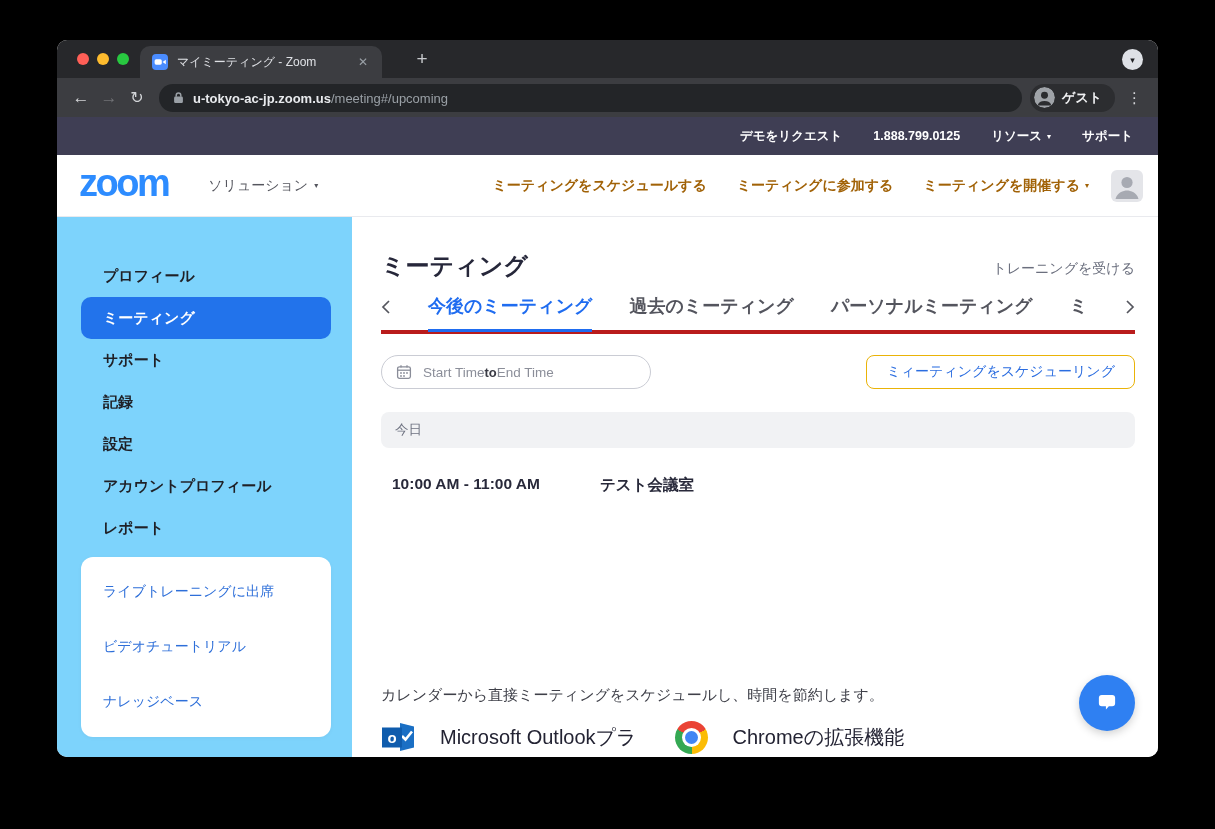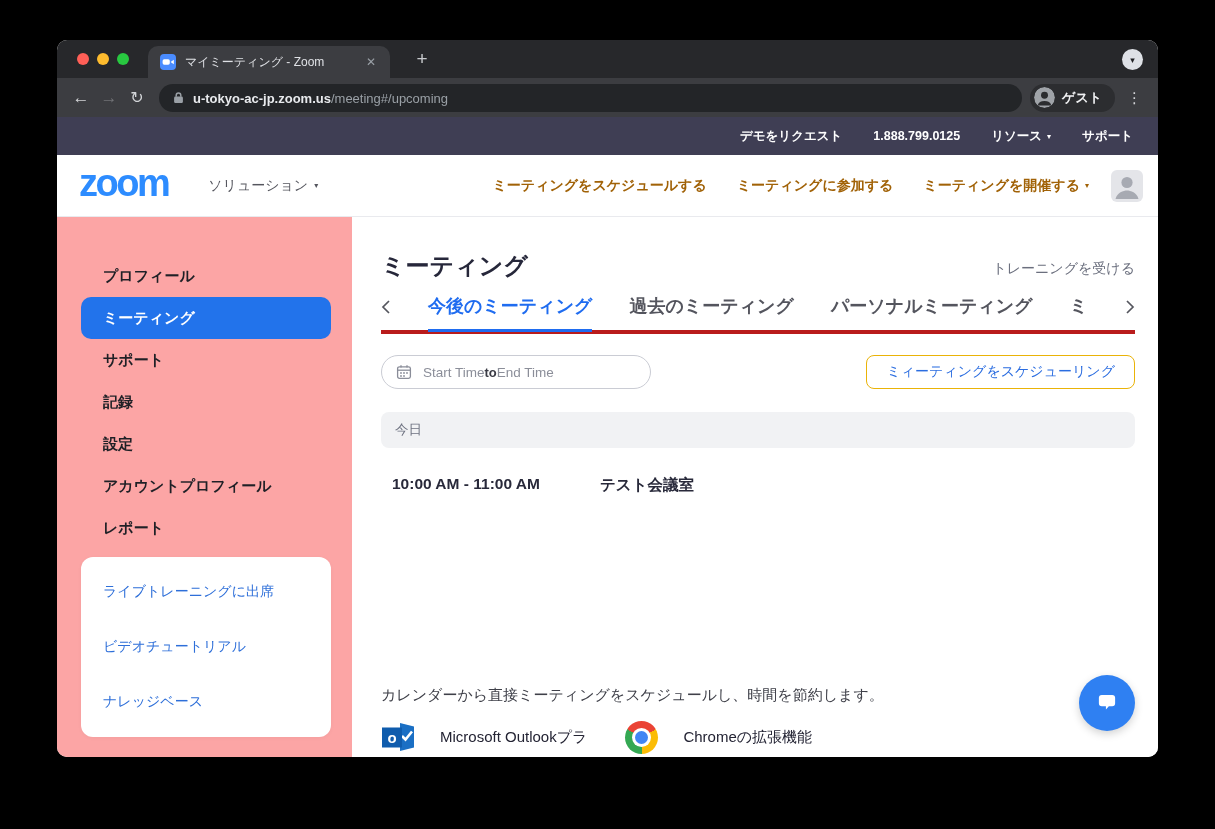--- a/index.html
+++ b/index.html
@@ -7,21 +7,21 @@
     font-family:"Liberation Sans","DejaVu Sans",sans-serif; }
 
   .window { position:absolute; left:57px; top:40px; width:1101px; height:717px;
     border-radius:10px; overflow:hidden; background:#fff; display:flex; flex-direction:column; }
 
   
   .tabstrip { height:38px; background:#27282b; position:relative; flex-shrink:0; }
   .traffic { position:absolute; left:20px; top:13px; display:flex; gap:8px; }
   .light { width:12px; height:12px; border-radius:50%; }
   .light.red { background:#ff5f57; } .light.yellow { background:#febc2e; } .light.green { background:#28c840; }
-  .btab { position:absolute; left:91px; top:6px; height:32px; width:242px; background:#3c3d41;
+  .btab { position:absolute; left:83px; top:6px; height:32px; width:242px; background:#3c3d41;
     border-radius:10px 10px 0 0; display:flex; align-items:center; padding:0 10px 0 12px; }
   .favicon { width:16px; height:16px; flex-shrink:0; }
   .btab-title { flex:1; color:#dfe1e5; font-size:12px; padding-left:9px; white-space:nowrap; overflow:hidden; }
   .btab-close { color:#9aa0a6; font-size:12px; padding:2px 4px; }
   .newtab { position:absolute; left:352px; top:6px; color:#c8cacd; font-size:19px; width:26px; height:26px;
     display:flex; align-items:center; justify-content:center; }
   .strip-chevron { position:absolute; right:15px; top:9px; width:21px; height:21px; border-radius:50%;
     background:#dee1e6; color:#202124; font-size:9px; display:flex; align-items:center; justify-content:center; }
 
   .toolbar { height:39px; background:#3c3d41; display:flex; align-items:center; padding:0 10px; flex-shrink:0; }
@@ -49,21 +49,21 @@
   .solutions { margin-left:40px; color:#55565e; font-size:14px; display:flex; align-items:center; gap:6px; }
   .solutions .caret { font-size:8px; color:#55565e; }
   .header-spacer { flex:1; }
   .header-link { color:#a16207; font-size:14px; font-weight:bold; margin-left:30px; display:flex; align-items:center; gap:5px; }
   .header-link .caret { font-size:8px; }
   .avatar-box { width:32px; height:32px; border-radius:6px; background:#e4e5e9; margin-left:22px; overflow:hidden; }
 
   .content { flex:1; display:flex; min-height:0; }
 
   
-  .sidebar { width:295px; background:#fca5a5; flex-shrink:0; display:flex; flex-direction:column; padding-top:38px; }
+  .sidebar { width:295px; background:#7dd3fc; flex-shrink:0; display:flex; flex-direction:column; padding-top:38px; }
   .nav-item { height:42px; display:flex; align-items:center; padding-left:46px; font-size:15px;
     color:#1f2026; font-weight:600; }
   .nav-item.active { background:#2273eb; color:#fff; margin:0 21px 0 24px; padding-left:22px; border-radius:10px; }
   .help-card { margin:auto 21px 20px 24px; background:#fff; border-radius:12px; padding:26px 18px 26px 22px;
     display:flex; flex-direction:column; gap:37px; box-shadow:0 1px 4px rgba(0,0,0,.04); }
   .help-link { color:#2e6fd9; font-size:14px; }
 
   
   .main { flex:1; background:#fff; padding:35px 23px 0 29px; display:flex; flex-direction:column; min-width:0; }
   .main-top { display:flex; justify-content:space-between; align-items:flex-start; }
@@ -89,21 +89,21 @@
 
   .day-bar { margin-top:23px; height:36px; background:#f1f2f4; border-radius:8px; display:flex;
     align-items:center; padding:0 14px; font-size:13.5px; color:#6e7280; }
   .meeting-row { margin-top:27px; display:flex; padding-left:11px; }
   .meeting-time { width:208px; font-size:15.5px; font-weight:bold; color:#28293a; }
   .meeting-topic { font-size:15.5px; font-weight:bold; color:#28293a; }
 
   .promo { margin-top:190px; font-size:15px; color:#3f4049; }
   .integrations { margin-top:15px; display:flex; align-items:center; }
   .integration { display:flex; align-items:center; }
-  .integration-label { font-size:15px; color:#232333; margin-left:25px; }
+  .integration-label { font-size:20px; color:#232333; margin-left:25px; }
   .integration + .integration { margin-left:38px; }
   .outlook-icon { width:34px; height:34px; }
   .chrome-icon { width:33px; height:33px; border-radius:50%; position:relative; flex-shrink:0;
     background:conic-gradient(#ea4335 0 60deg,#fbbc05 60deg 180deg,#34a853 180deg 300deg,#ea4335 300deg 360deg); }
   .chrome-icon::before { content:""; position:absolute; inset:7px; background:#fff; border-radius:50%; }
   .chrome-icon::after { content:""; position:absolute; inset:10px; background:#4285f4; border-radius:50%; }
 
   .chat-fab { position:absolute; right:23px; bottom:26px; width:56px; height:56px; border-radius:50%;
     background:#2f80f2; display:flex; align-items:center; justify-content:center;
     box-shadow:0 3px 8px rgba(0,0,0,.18); }

